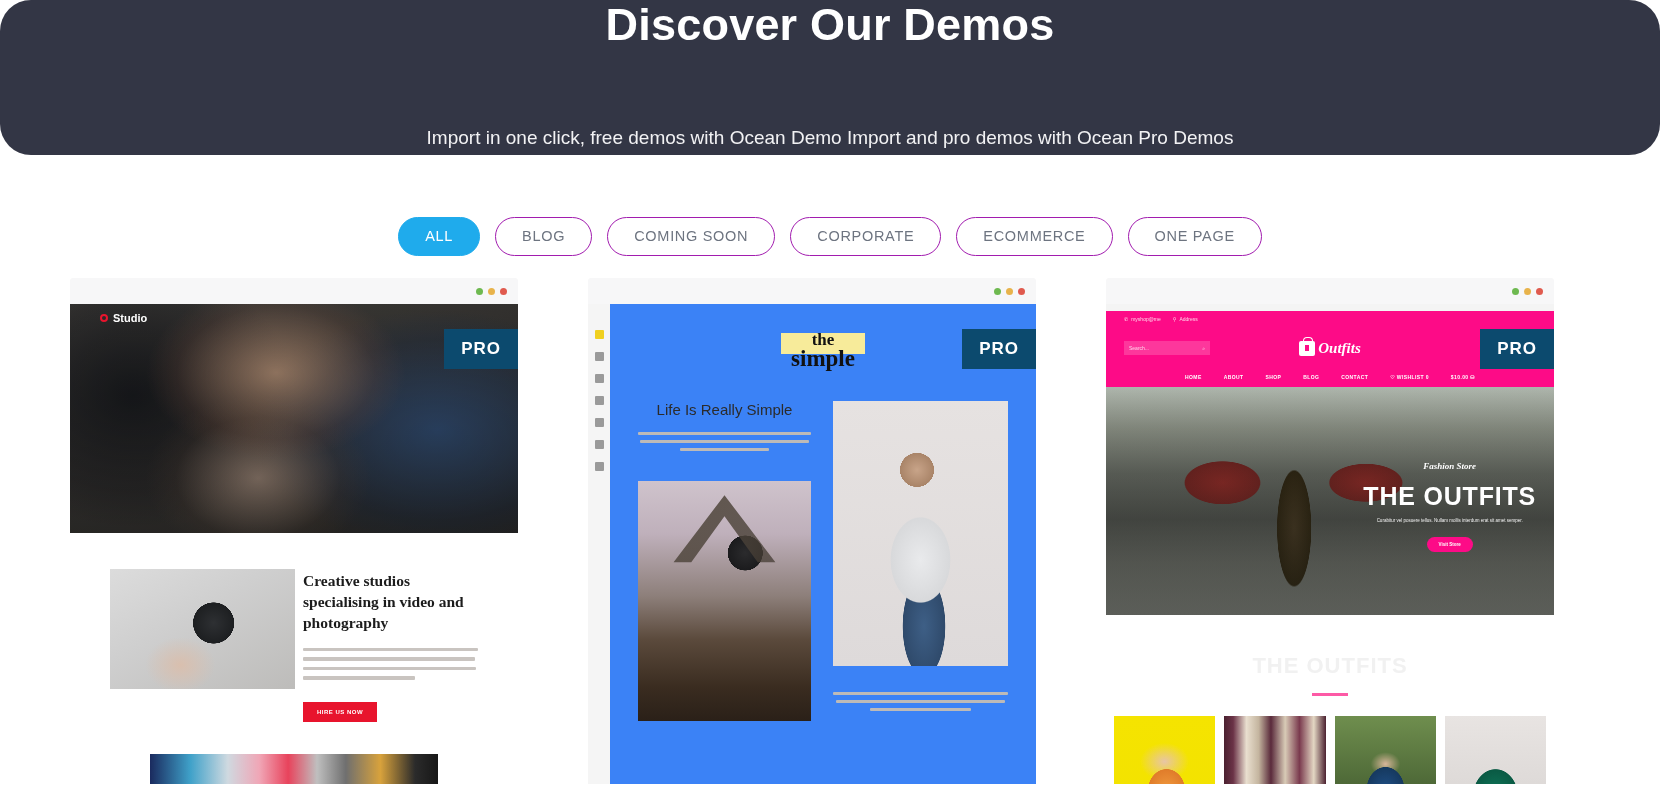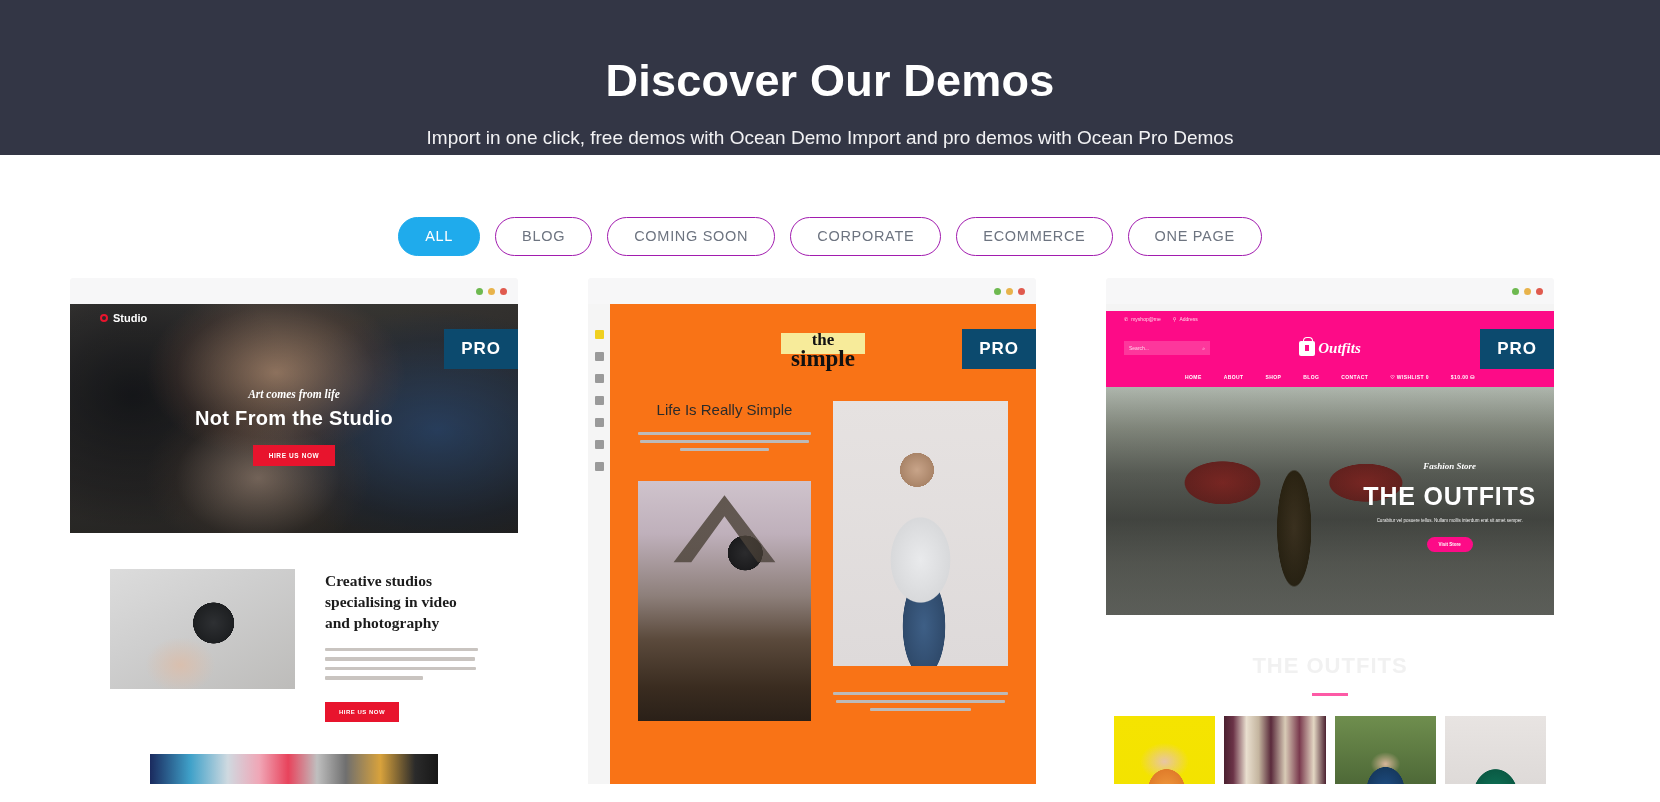--- a/index.html
+++ b/index.html
@@ -11,22 +11,23 @@
   }
 
   
   .hero {
     background: #333645;
     height: 155px;
     width: 100%;
     display: flex;
     flex-direction: column;
     align-items: center;
-    justify-content: flex-end;
+    justify-content: space-between;
     padding-bottom: 6px;
+    border-radius: 31px;
   }
   .hero-title {
     color: #ffffff;
     font-size: 45px;
     font-weight: bold;
     letter-spacing: .2px;
     line-height: 1.1;
     margin-bottom: 22px;
   }
   .hero-sub {
@@ -158,21 +159,21 @@
     color: #ffffff; font-weight: bold; font-size: 20px;
     letter-spacing: .3px; margin-bottom: 14px;
   }
   .c1-btn {
     display: inline-block;
     background: #e8142d; color: #fff;
     font-size: 6.5px; font-weight: bold; letter-spacing: .6px;
     padding: 7px 16px;
   }
   .c1-body { padding: 36px 40px 0 40px; background:#fff; }
-  .c1-row { display: flex; gap: 30px; }
+  .c1-row { display: flex; gap: 8px; }
   .c1-thumb {
     width: 185px; height: 120px; flex: 0 0 185px;
     background:
       radial-gradient(circle 34px at 56% 45%, #2e3033 0%, #1d1f21 60%, rgba(0,0,0,0) 61%),
       radial-gradient(ellipse 50px 40px at 38% 80%, #d9bfae 0%, rgba(217,191,174,0) 70%),
       linear-gradient(150deg, #dcdcdc 0%, #cfcfcf 40%, #bdbcba 100%);
   }
   .c1-txtcol { flex: 1; padding-top: 2px; }
   .c1-h2 {
     font-family: "Liberation Serif", serif;
@@ -190,21 +191,21 @@
     padding: 7px 14px;
   }
   .c1-strip {
     margin: 32px 40px 0 40px;
     height: 60px;
     background: linear-gradient(90deg,#1a2a5e 0%,#3fa1c9 14%,#cfd9e0 27%,#f0a6b6 38%,#e8435c 48%,#bfbfbf 58%,#6f6f6f 68%,#d8a23c 80%,#2b2b2b 92%,#171717 100%);
     filter: blur(.4px);
   }
 
   
-  .c2-wrap { display: flex; height: 480px; background: #f97316; justify-content: space-between; }
+  .c2-wrap { display: flex; height: 480px; background: #3b82f6; justify-content: space-between; }
   .c2-side {
     width: 22px; flex: 0 0 22px;
     background: #f5f5f5;
     padding-top: 26px;
     display: flex; flex-direction: column; align-items: center; gap: 13px;
   }
   .c2-ico {
     width: 9px; height: 9px; border-radius: 1px;
     background: #9a9a9a;
   }
@@ -380,25 +381,20 @@
       <span class="dot y"></span>
       <span class="dot r"></span>
     </div>
     <div class="shot">
       <div class="pro-badge">PRO</div>
 
       <div class="c1-hero">
         <div class="c1-logo">
           <span class="ring"></span>
           <span class="txt">Studio</span>
-        </div>
-        <div class="c1-center">
-          <div class="c1-tag">Art comes from life</div>
-          <div class="c1-head">Not From the Studio</div>
-          <span class="c1-btn">HIRE US NOW</span>
         </div>
       </div>
 
       <div class="c1-body">
         <div class="c1-row">
           <div class="c1-thumb"></div>
           <div class="c1-txtcol">
             <div class="c1-h2">Creative studios specialising in video and photography</div>
             <div class="lines">
               <div class="line" style="width:100%"></div>

